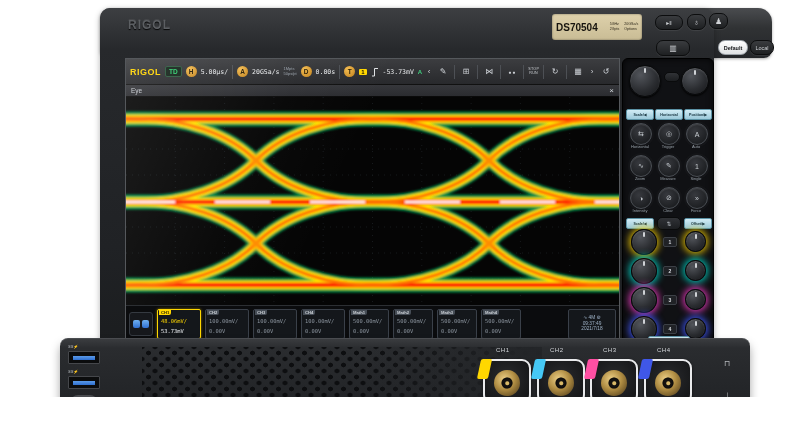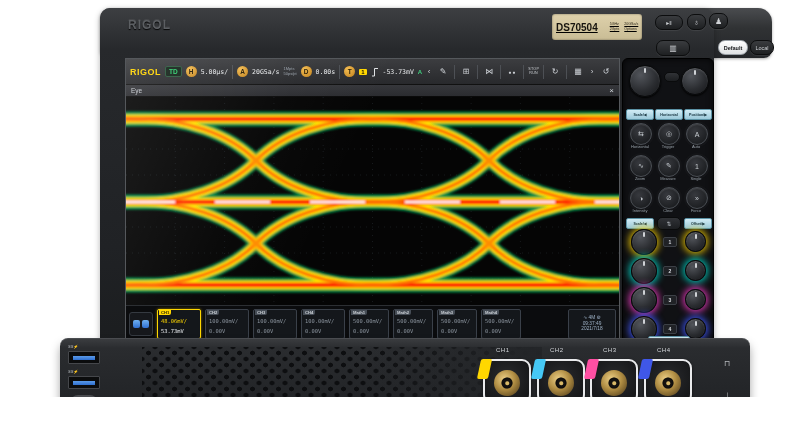--- a/index.html
+++ b/index.html
@@ -15,21 +15,21 @@
            background:linear-gradient(#3d3f42,#27292c 12%,#202225 70%,#1b1d1f);box-shadow:0 2px 6px rgba(0,0,0,.3);}
   .frontpanel{left:60px;top:338px;width:690px;height:92px;border-radius:8px 8px 10px 10px;
               background:linear-gradient(#3a3c3f,#2a2c2f 10%,#232528 60%,#1d1f22);
               box-shadow:0 6px 10px rgba(0,0,0,.35);border-top:1px solid #4a4c50;}
 
   .brand{color:#5c5f63;font-weight:bold;font-size:12px;letter-spacing:1px;
          text-shadow:0 1px 1px rgba(0,0,0,.9),0 -1px 0 rgba(255,255,255,.07);}
   .series{color:#7c7f83;font-weight:bold;font-size:13px;letter-spacing:3px;font-style:italic;
           text-shadow:0 1px 1px rgba(0,0,0,.9);}
   .modelbadge{background:linear-gradient(#ded1ab,#c9bc95);border-radius:3px;display:flex;align-items:center;
-              padding:2px 4px;gap:12px;box-shadow:inset 0 0 2px rgba(0,0,0,.5);text-decoration:underline;}
+              padding:2px 4px;gap:12px;box-shadow:inset 0 0 2px rgba(0,0,0,.5);}
   .modelname{font-size:10px;font-weight:bold;color:#17140e;}
   .specgrid{display:grid;grid-template-columns:auto auto;gap:0 5px;}
   .specgrid span{font-size:3.6px;color:#2c2villain618;color:#2c2618;line-height:1.4;}
   .bezbtn{background:linear-gradient(#3a3c3f,#1e2022);border:1px solid #0c0d0e;border-radius:7px;
           color:#cfd2d6;display:flex;align-items:center;justify-content:center;box-shadow:0 1px 1px rgba(255,255,255,.08);}
   .whitebtn{background:linear-gradient(#ffffff,#dfe1e3);color:#17181a;border:1px solid #9aa0a6;border-radius:7px;
             display:flex;align-items:center;justify-content:center;font-weight:bold;}
 
   
   .screen{left:125px;top:58px;width:493px;height:282px;background:#000;border:1px solid #55585c;

